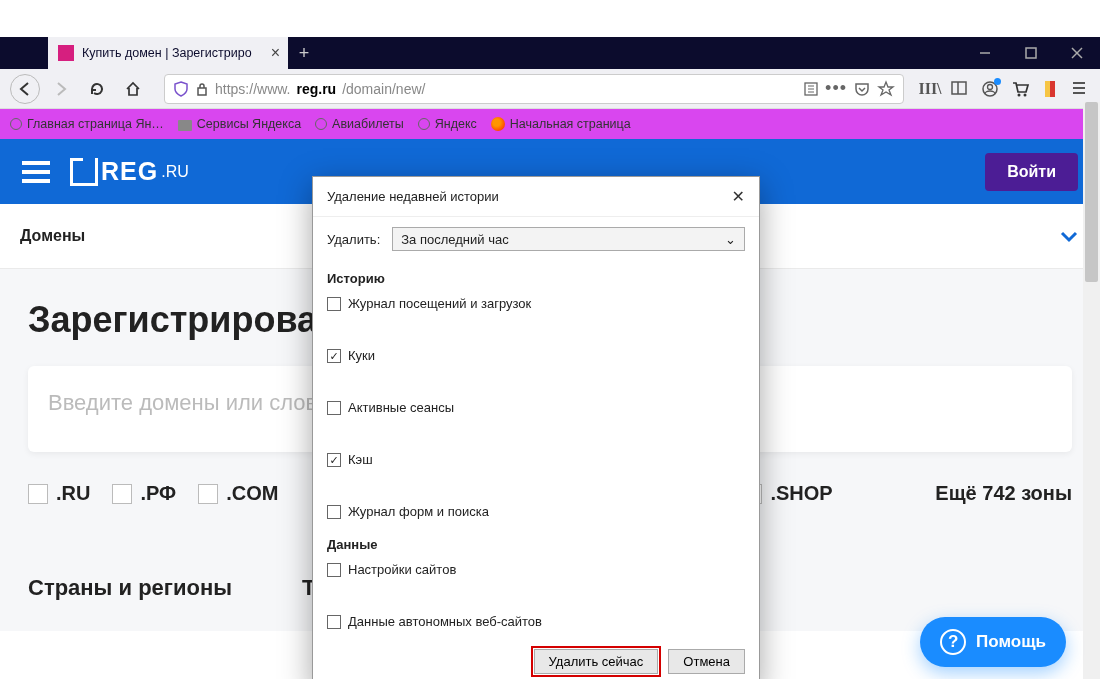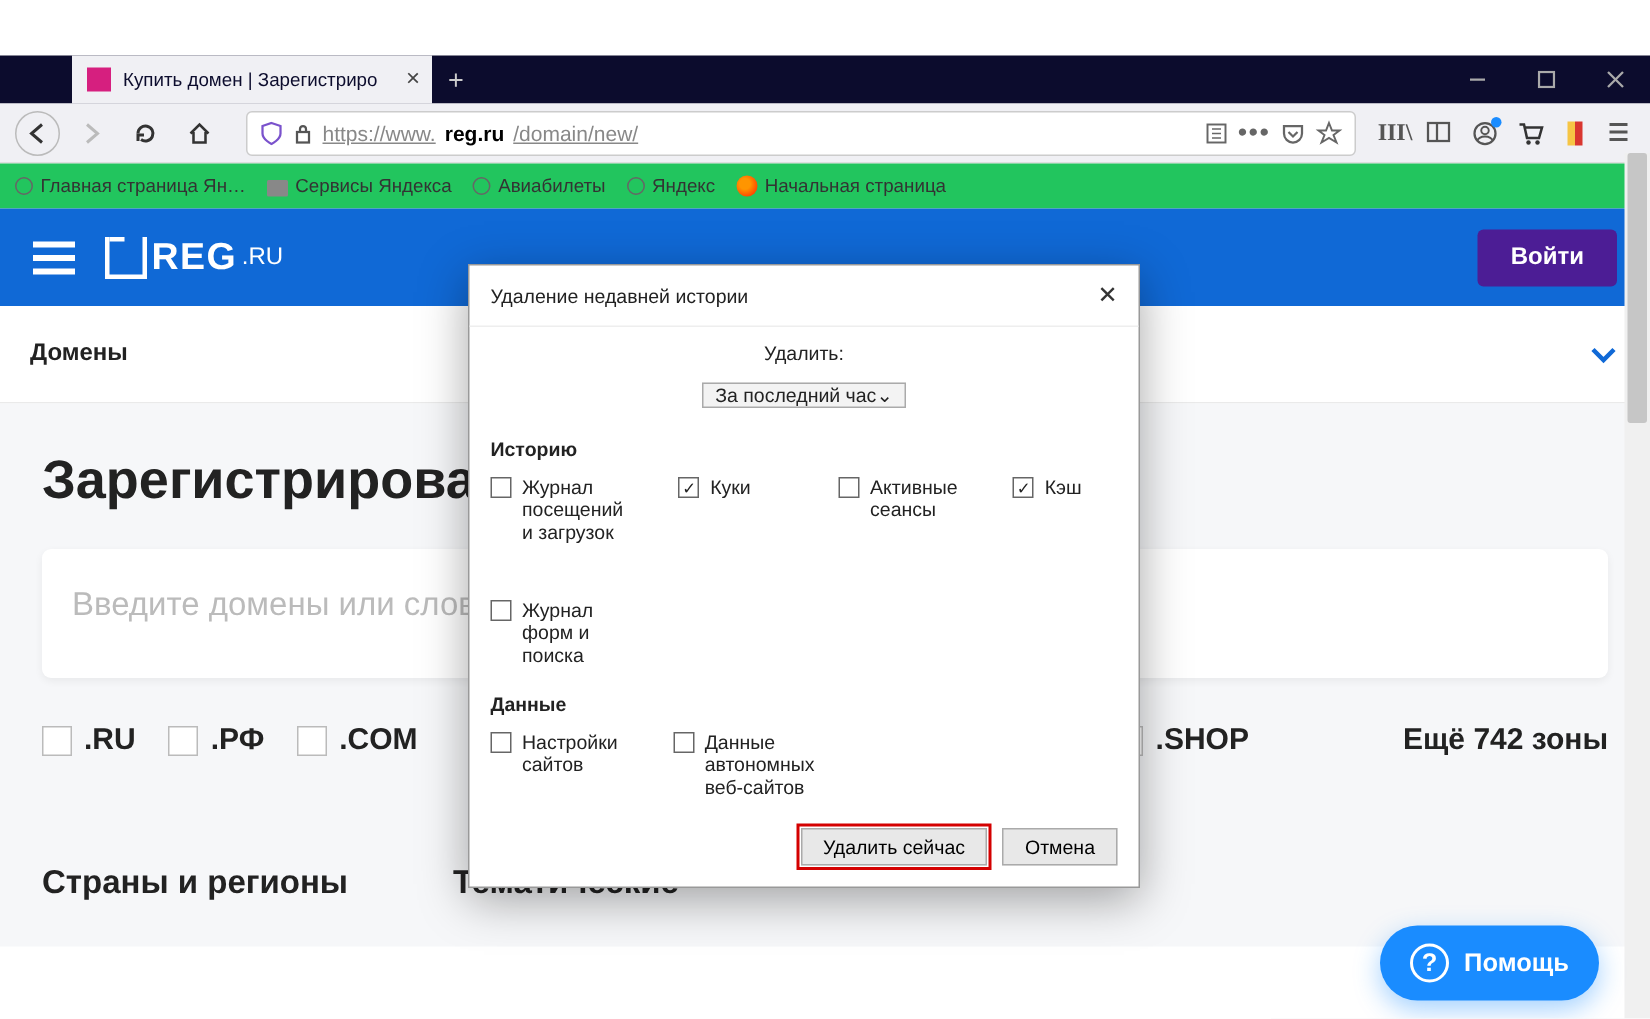--- a/index.html
+++ b/index.html
@@ -15,26 +15,26 @@
   .spacer { flex: 1; }
   .winbtn { width: 46px; display: flex; align-items: center; justify-content: center; color: #aaa; font-size: 12px; }
 
   
   .urlbar { height: 40px; background: #f0f0f4; display: flex; align-items: center; padding: 0 10px; gap: 6px; border-bottom: 1px solid #ddd; }
   .navbtn { width: 30px; height: 30px; display: flex; align-items: center; justify-content: center; color: #333; border: 1px solid transparent; border-radius: 4px; font-size: 16px; }
   .navbtn.bordered { border: 1px solid #bbb; border-radius: 50%; }
   .navbtn.disabled { color: #bbb; }
   .urlfield { flex: 1; height: 30px; background: #fff; border: 1px solid #ccc; border-radius: 4px; display: flex; align-items: center; padding: 0 8px; gap: 6px; margin: 0 10px; }
   .urlhost { font-weight: 600; font-size: 14px; text-align: right; }
-  .urlgrey { color: #888; font-size: 14px; text-decoration: underline; }
+  .urlgrey { color: #888; font-size: 14px; }
   .righticons { display: flex; gap: 10px; align-items: center; color: #555; }
   .ico { width: 20px; height: 20px; display: flex; align-items: center; justify-content: center; font-size: 16px; }
 
   
-  .bmbar { height: 30px; background: #22c55e; display: flex; align-items: center; padding: 0 10px; gap: 14px; font-size: 12.5px; color: #333; }
+  .bmbar { height: 30px; background: #d946ef; display: flex; align-items: center; padding: 0 10px; gap: 14px; font-size: 12.5px; color: #333; }
   .bm { display: flex; align-items: center; gap: 5px; }
   .globe { border: 1.5px solid #666; border-radius: 50%; width: 12px; height: 12px; position: relative; }
   .folder { width: 14px; height: 11px; background: #888; border-radius: 1px; position: relative; top:1px;}
   .ff { width:14px; height:14px; background: radial-gradient(circle at 40% 40%, #ff9500 30%, #ff3b00 80%); border-radius:50%; }
 
   
   .siteheader { height: 65px; background: #1069d6; display: flex; align-items: center; padding: 0 22px; }
   .burger { display:flex; flex-direction:column; gap:5px; margin-right:20px; cursor:pointer;}
   .burger span { width:28px; height:4px; background:#fff; }
   .logo { display:flex; align-items:center; gap:3px; color:#fff; font-weight:bold; }
@@ -71,24 +71,24 @@
   .help-q { width:26px; height:26px; border:2.5px solid #fff; border-radius:50%; display:flex; align-items:center; justify-content:center; font-weight:800;}
 
   
   .vscroll { position:absolute; right:0; top:102px; bottom:0; width:17px; background:#f0f0f0;}
   .vthumb { position:absolute; left:2px; right:2px; top:0; height:180px; background:#c6c6c6; border-radius:2px;}
 
   
   .dialog { position:absolute; left:312px; top:176px; width:448px; background:#fff; border:1px solid #999; box-shadow:0 8px 30px rgba(0,0,0,0.35); font-size:13px; color:#222;}
   .dlg-title { display:flex; align-items:center; padding:10px 14px; border-bottom:1px solid #eee; font-size:13px;}
   .dlg-x { margin-left:auto; font-size:16px; cursor:pointer; color:#333;}
-  .dlg-row { display:flex; align-items:center; gap:12px; padding:10px 14px;flex-direction:column;}
+  .dlg-row { display:flex; align-items:center; gap:12px; padding:10px 14px;}
   .dlg-select { flex:1; height:24px; background:#f3f3f3; border:1px solid #aaa; padding:0 8px; display:flex; align-items:center; justify-content:space-between;}
   .dlg-section { font-size:13px; font-weight:700; padding:10px 14px 6px 14px;}
-  .dlg-grid { display:grid; grid-template-columns: 1fr 1fr 1fr 1fr; column-gap:10px; row-gap:10px; padding:4px 14px 8px 14px; align-items:start;gap:37px;}
+  .dlg-grid { display:grid; grid-template-columns: 1fr; column-gap:10px; row-gap:10px; padding:4px 14px 8px 14px; align-items:start;gap:37px;}
   .chk { display:flex; align-items:flex-start; gap:7px; }
   .chkbox { width:14px; height:14px; border:1px solid #666; display:flex; align-items:center; justify-content:center; font-size:11px; flex-shrink:0; margin-top:1px;}
   .chkbox.checked::after { content:"✓"; }
   .dlg-btns { display:flex; justify-content:flex-end; gap:10px; padding:12px 14px 14px; }
   .dlg-btn { background:#e8e8e8; border:1px solid #aaa; padding:4px 14px; font-size:13px;}
   .dlg-btn.primary { outline:2px solid #d40000; outline-offset:1px;}
 
   svg { display:block; }
 </style>
 </head>

